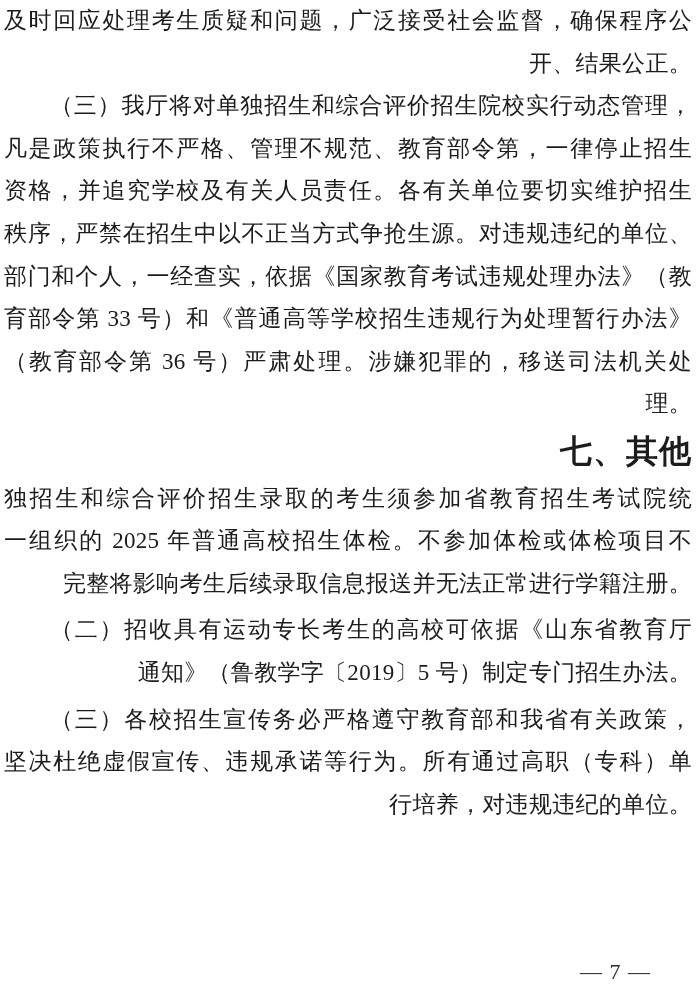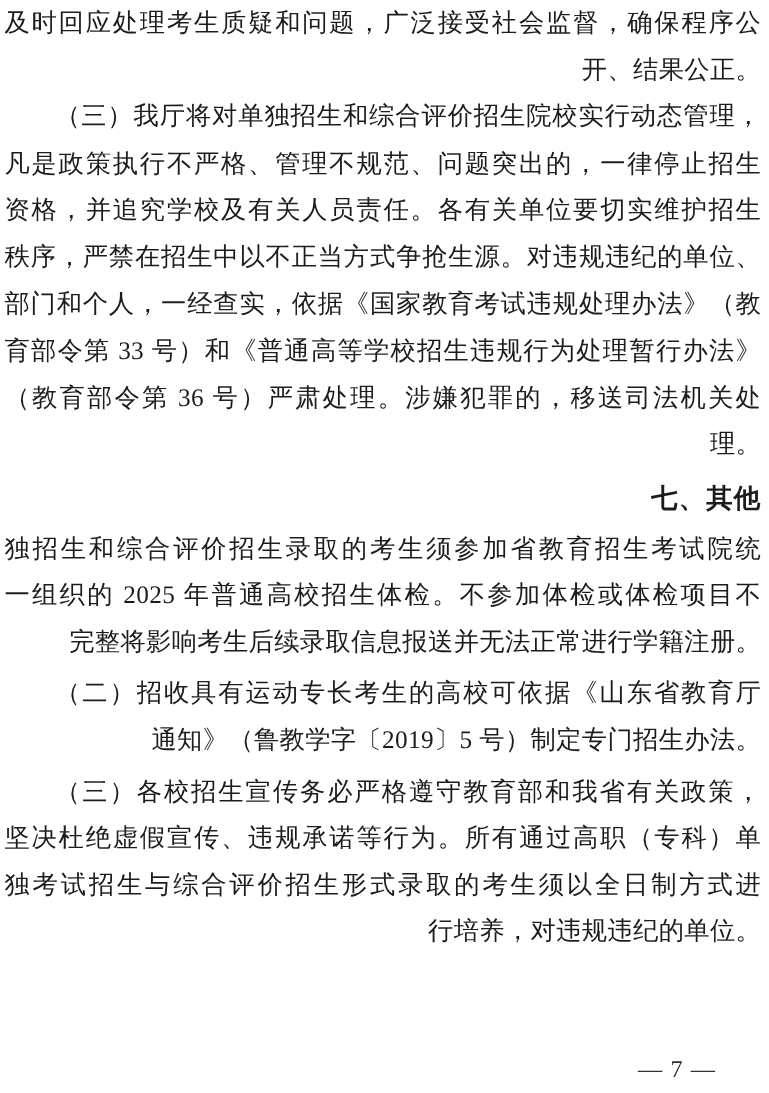--- a/index.html
+++ b/index.html
@@ -34,22 +34,22 @@
   }
   .line.indent {
     text-indent: 2em;
   }
   .block.heading {
     margin-top: 7px;
     margin-bottom: 2px;
   }
   .block.heading .line {
     font-weight: 700;
-    font-size: 24px;
-    font-family: Liberation Sans, sans-serif;
+    font-size: 32px;
+    font-family: Liberation Mono, monospace;
     letter-spacing: 1px;
   }
   .block.paragraph + .block.paragraph {
     margin-top: 4px;
   }
   .page-number {
     position: absolute;
     top: 959px;
     right: 48px;
     font-size: 22px;
@@ -62,21 +62,21 @@
 <body>
 
 <div class="page">
   <div class="content">
       <div class="block continuation">
         <div class="line justify">及时回应处理考生质疑和问题，广泛接受社会监督，确保程序公</div>
         <div class="line">开、结果公正。</div>
       </div>
       <div class="block paragraph">
         <div class="line justify indent">（三）我厅将对单独招生和综合评价招生院校实行动态管理，</div>
-        <div class="line justify">凡是政策执行不严格、管理不规范、问题突出的，一律停止招生</div>
+        <div class="line justify">凡是政策执行不严格、管理不规范、教育部令第，一律停止招生</div>
         <div class="line justify">资格，并追究学校及有关人员责任。各有关单位要切实维护招生</div>
         <div class="line justify">秩序，严禁在招生中以不正当方式争抢生源。对违规违纪的单位、</div>
         <div class="line justify">部门和个人，一经查实，依据《国家教育考试违规处理办法》（教</div>
         <div class="line justify">育部令第 33 号）和《普通高等学校招生违规行为处理暂行办法》</div>
         <div class="line justify">（教育部令第 36 号）严肃处理。涉嫌犯罪的，移送司法机关处</div>
         <div class="line">理。</div>
       </div>
       <div class="block heading">
         <div class="line indent">七、其他</div>
       </div>
@@ -85,18 +85,17 @@
         <div class="line justify">一组织的 2025 年普通高校招生体检。不参加体检或体检项目不</div>
         <div class="line">完整将影响考生后续录取信息报送并无法正常进行学籍注册。</div>
       </div>
       <div class="block paragraph">
         <div class="line justify indent">（二）招收具有运动专长考生的高校可依据《山东省教育厅</div>
         <div class="line">通知》（鲁教学字〔2019〕5 号）制定专门招生办法。</div>
       </div>
       <div class="block paragraph">
         <div class="line justify indent">（三）各校招生宣传务必严格遵守教育部和我省有关政策，</div>
         <div class="line justify">坚决杜绝虚假宣传、违规承诺等行为。所有通过高职（专科）单</div>
-        <div class="line justify">独考试招生与综合评价招生形式录取的考生须以全日制方式进</div>
         <div class="line">行培养，对违规违纪的单位。</div>
       </div>
     </div>
   <div class="page-number">— 7 —</div>
 </div>
 
 </body></html>

